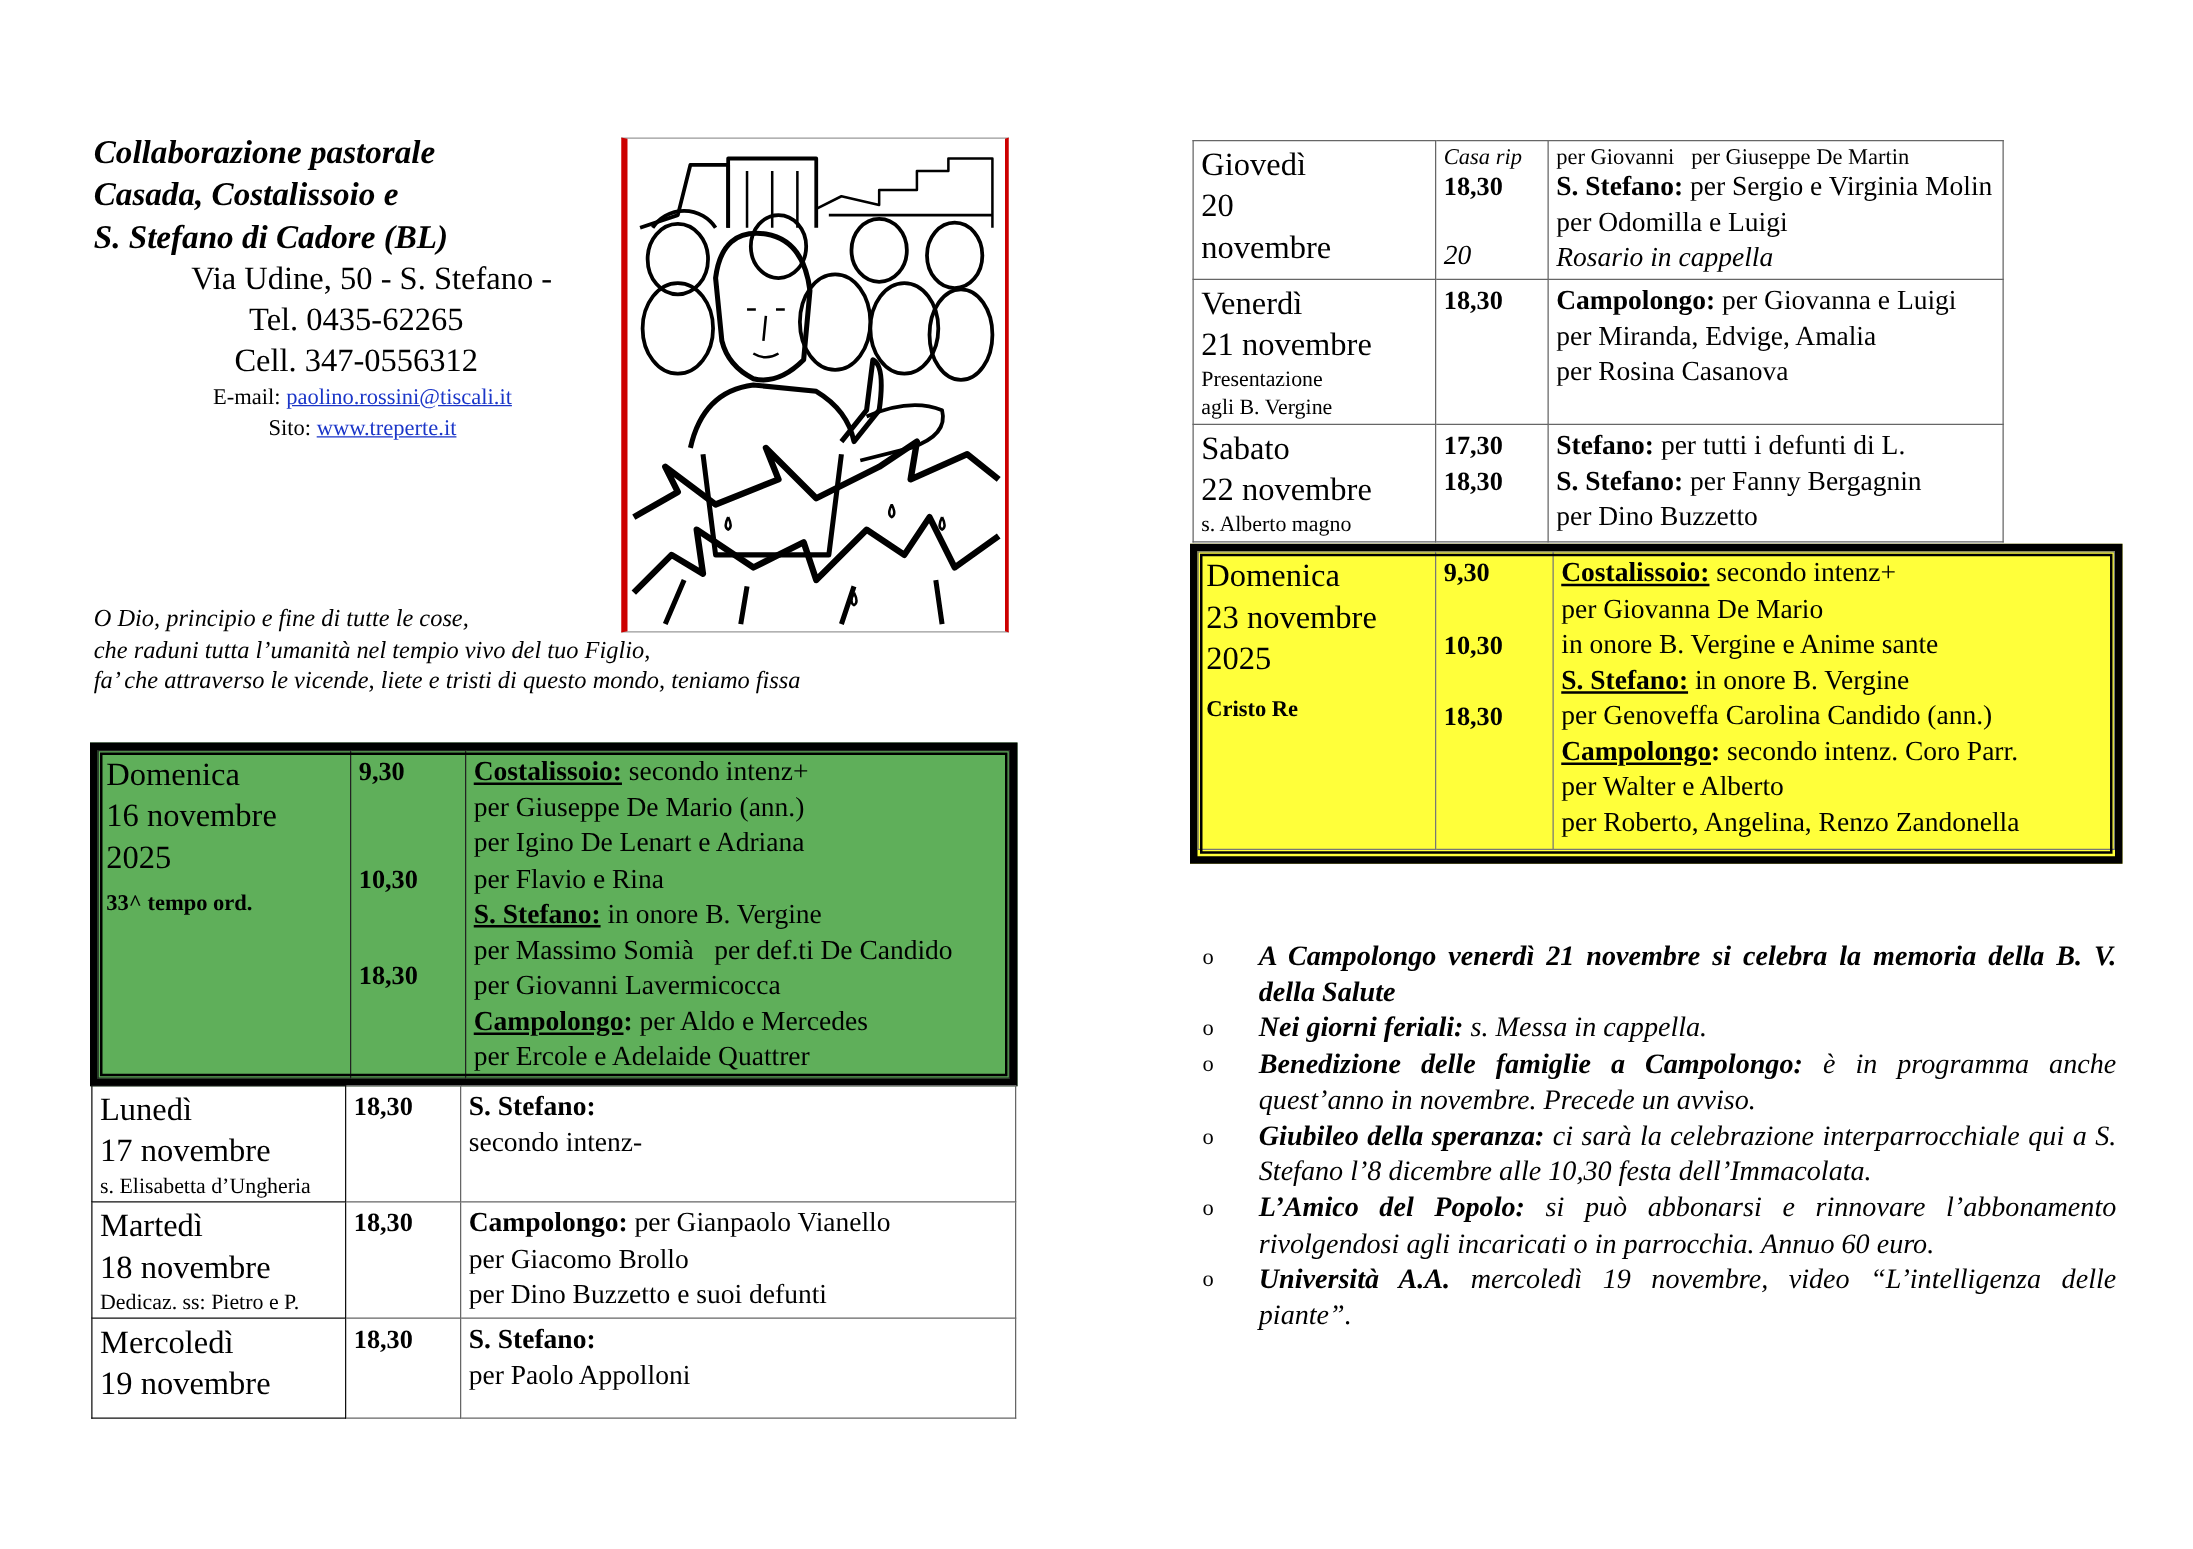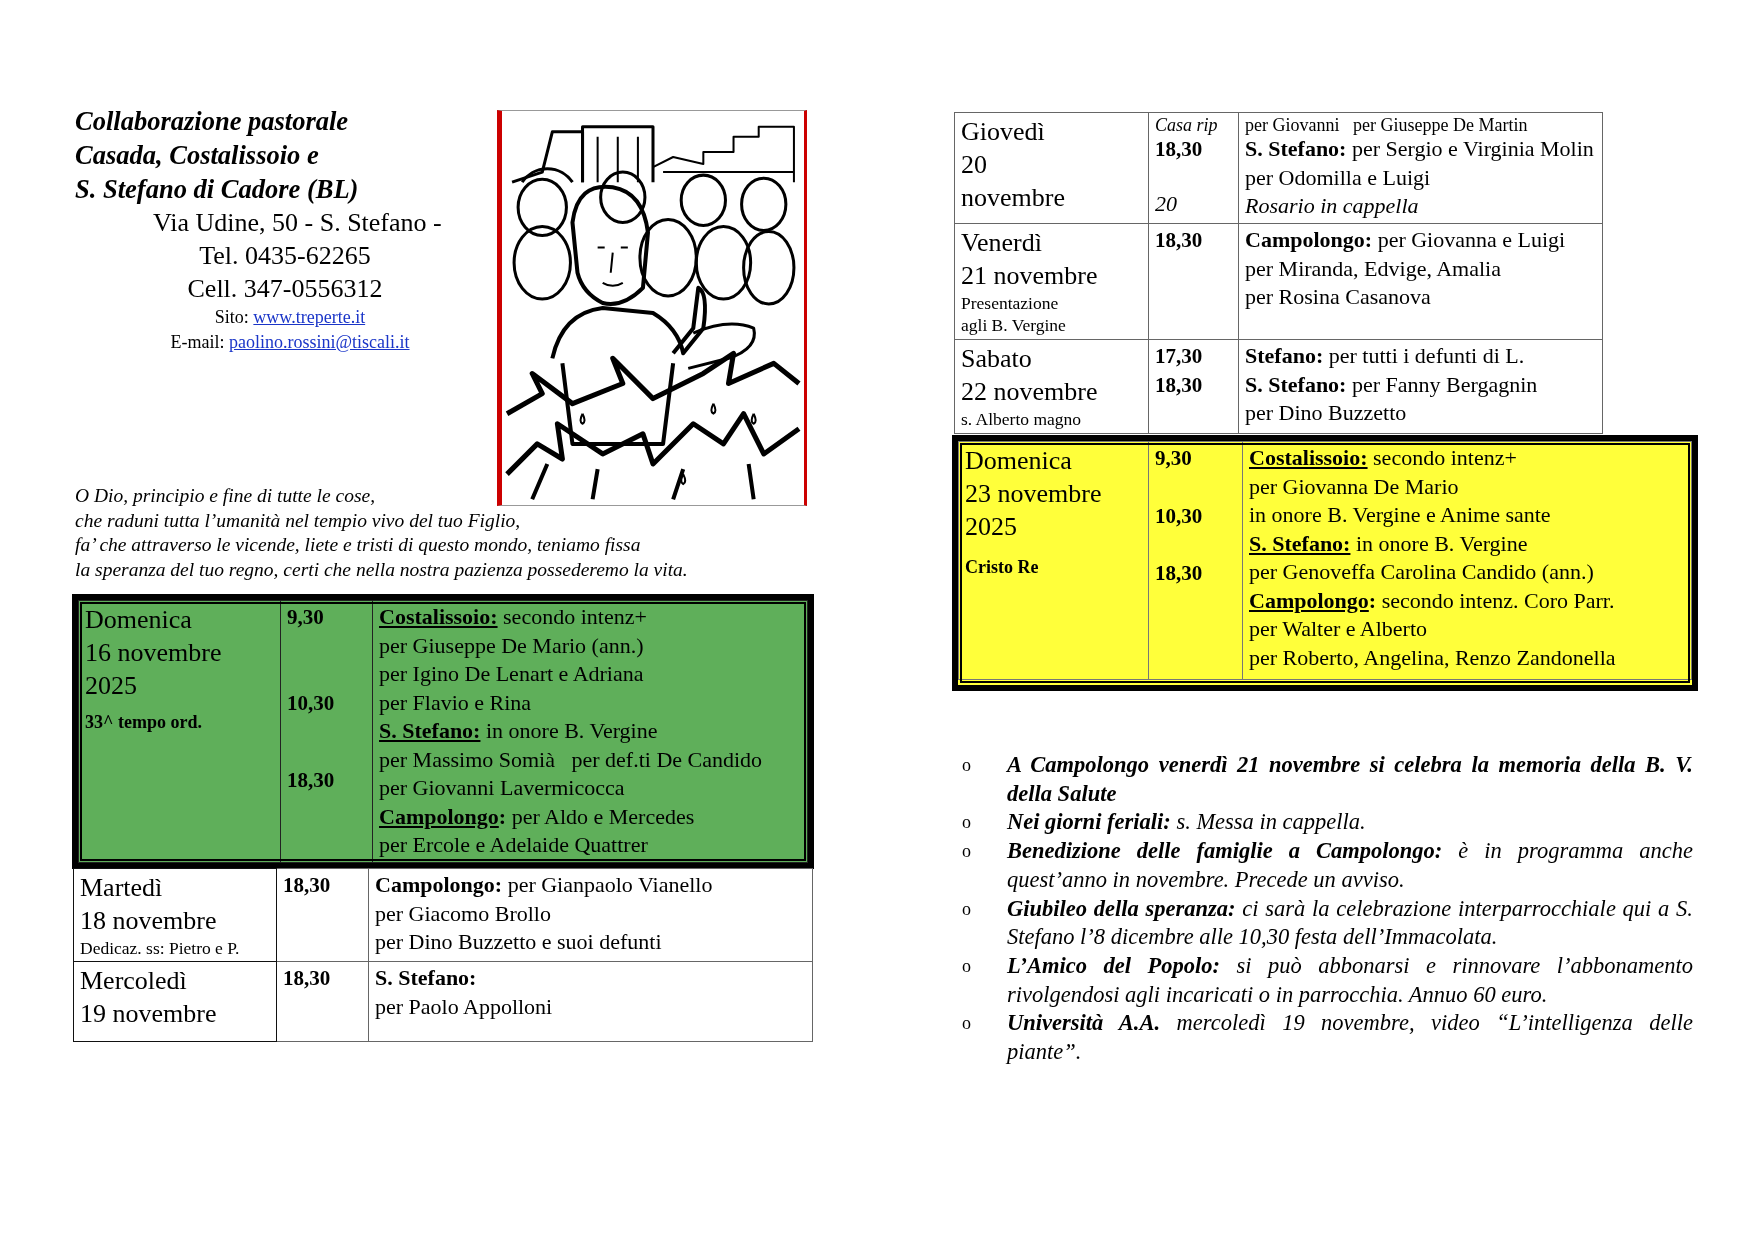--- a/index.html
+++ b/index.html
@@ -70,22 +70,22 @@
 <div class="org">
   <div class="org-title">Collaborazione pastorale</div>
   <div class="org-title">Casada, Costalissoio e</div>
   <div class="org-title">S. Stefano di Cadore (BL)</div>
   <div class="org-address">
     <div class="line1">Via Udine, 50 - S. Stefano -</div>
     <div>Tel. 0435-62265</div>
     <div>Cell. 347-0556312</div>
   </div>
   <div class="org-contact">
+    <div><span>E-mail: </span><a>paolino.rossini@tiscali.it</a></div>
     <div><span>Sito: </span><a>www.treperte.it</a></div>
-    <div><span>E-mail: </span><a>paolino.rossini@tiscali.it</a></div>
   </div>
 </div>
 
 <div class="illustration">
   <svg viewBox="0 0 300 390" fill="none" stroke="#000" stroke-width="3" stroke-linejoin="round">
 
     <path d="M10 70 L40 60 L50 20 L80 20 L80 70"></path>
     <path d="M20 70 A30 30 0 0 1 70 70"></path>
     <path d="M80 70 L80 15 L150 15 L150 70"></path>
     <path d="M95 25 L95 70 M115 25 L115 70 M135 25 L135 70" stroke-width="2"></path>
@@ -111,21 +111,20 @@
     <path d="M5 360 L35 330 L60 345 L55 310 L100 340 L140 320 L150 350 L190 310 L220 330 L240 300 L260 340 L295 315" stroke-width="5"></path>
     <path d="M30 385 L45 350 M90 385 L95 355 M170 385 L180 355 M250 385 L245 350" stroke-width="4"></path>
     <path d="M80 300 q4 8 0 10 q-4 -2 0 -10 M210 290 q4 8 0 10 q-4 -2 0 -10 M250 300 q4 8 0 10 q-4 -2 0 -10 M180 360 q4 8 0 10 q-4 -2 0 -10" stroke-width="2"></path>
   </svg>
 </div>
 
 <div class="prayer">
   <div>O Dio, principio e fine di tutte le cose,</div>
   <div>che raduni tutta l’umanità nel tempio vivo del tuo Figlio,</div>
   <div>fa’ che attraverso le vicende, liete e tristi di questo mondo, teniamo fissa</div>
-  <div>la speranza del tuo regno, certi che nella nostra pazienza possederemo la vita.</div>
 </div>
 
 <div class="sunday-box" id="sun1">
   <table class="sched">
     <tbody>
         <tr>
       <td class="c1" style="height:256px">
         <div class="day">Domenica</div>
         <div class="day">16 novembre</div>
         <div class="day">2025</div>
@@ -147,20 +146,34 @@
         <div class="mass"><span class="place u">Campolongo</span><span class="place">:</span><span> per Aldo e Mercedes</span></div>
         <div class="mass">per Ercole e Adelaide Quattrer</div>
       </td>
     </tr>
   </tbody>
     </table>
 </div>
 
 <table class="sched" id="weekL">
   <tbody>
+      <tr>
+    <td class="c1" style="height:92px">
+      <div class="day">Lunedì</div>
+      <div class="day">17 novembre</div>
+      <div class="note" style="white-space:nowrap;overflow:hidden;width:190px">s. Elisabetta d’Ungheria</div>
+    </td>
+    <td class="c2">
+          <div class="time">18,30</div>
+        </td>
+    <td>
+      <div class="mass"><span class="place">S. Stefano:</span></div>
+      <div class="mass">secondo intenz-</div>
+    </td>
+  </tr>
   <tr>
     <td class="c1" style="height:92px">
       <div class="day">Martedì</div>
       <div class="day">18 novembre</div>
       <div class="note" style="white-space:nowrap">Dedicaz. ss: Pietro e P.</div>
     </td>
     <td class="c2">
           <div class="time">18,30</div>
         </td>
     <td>

